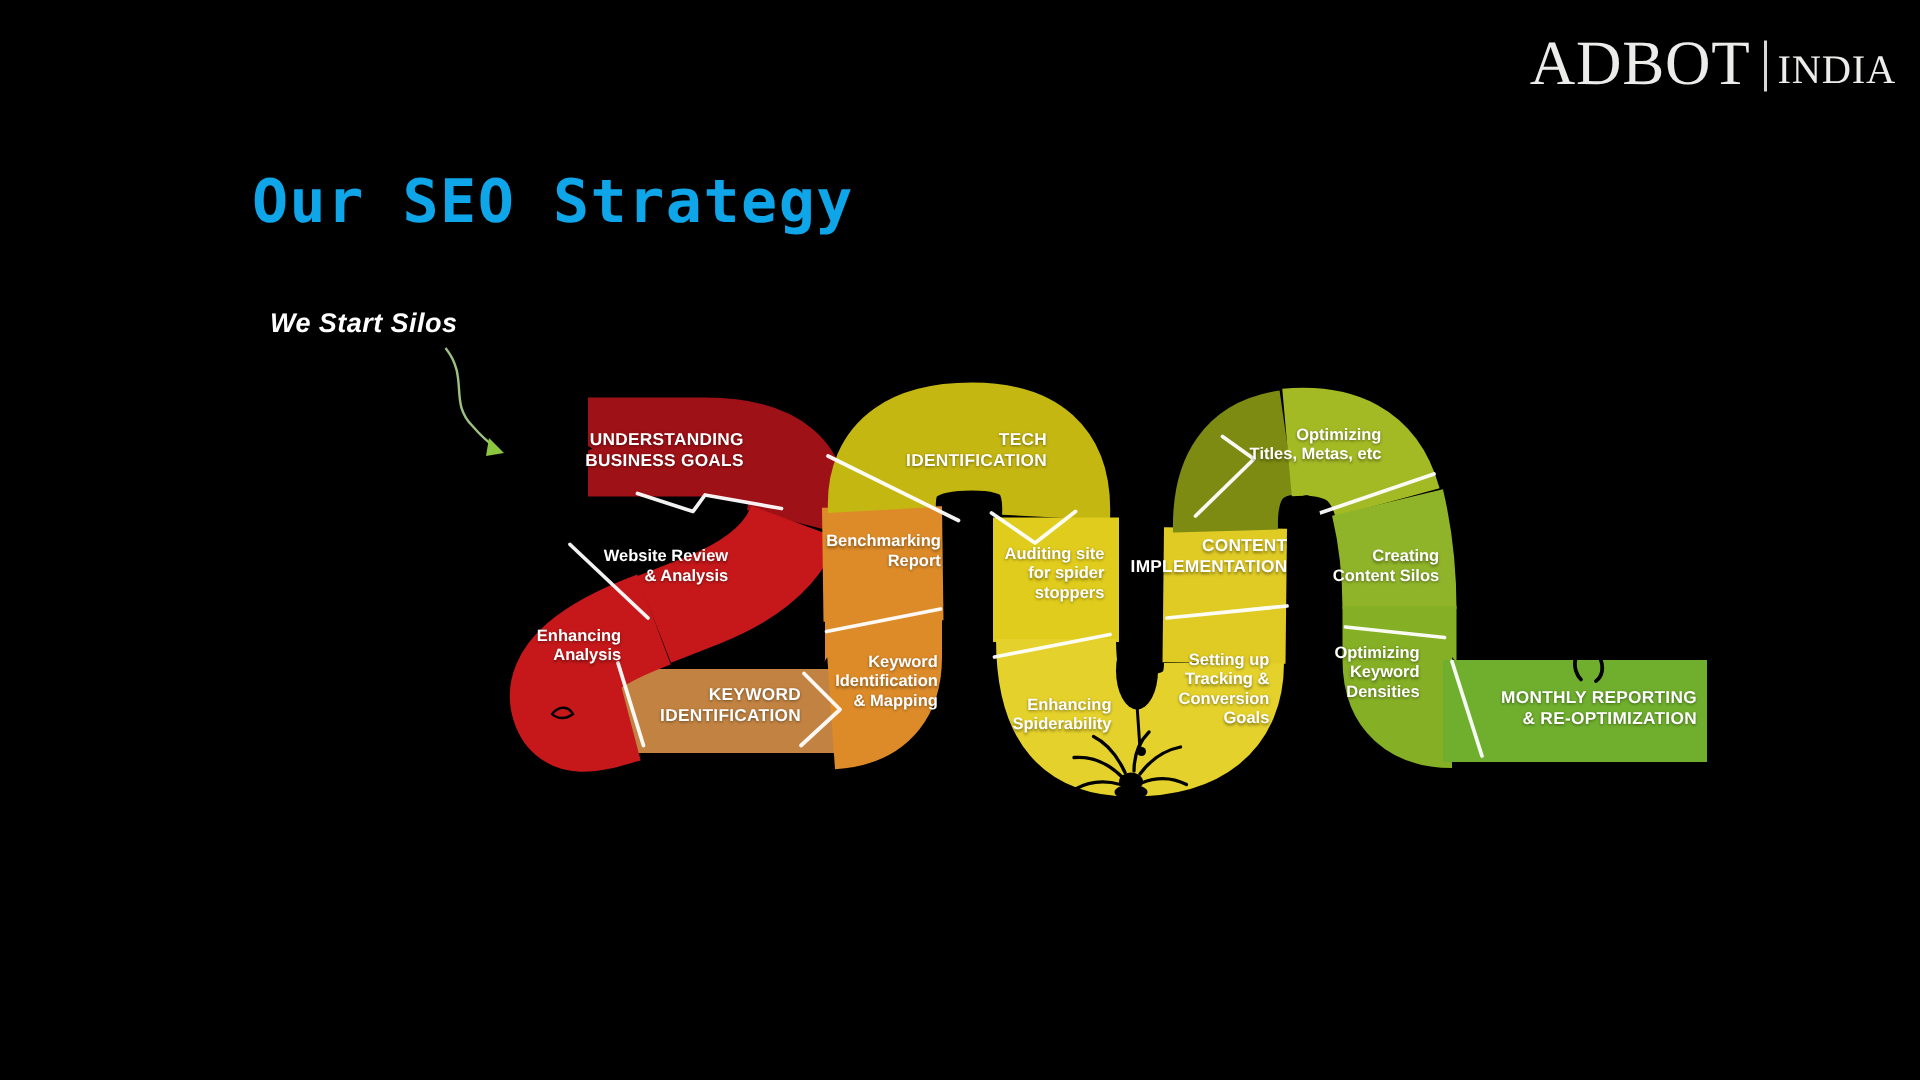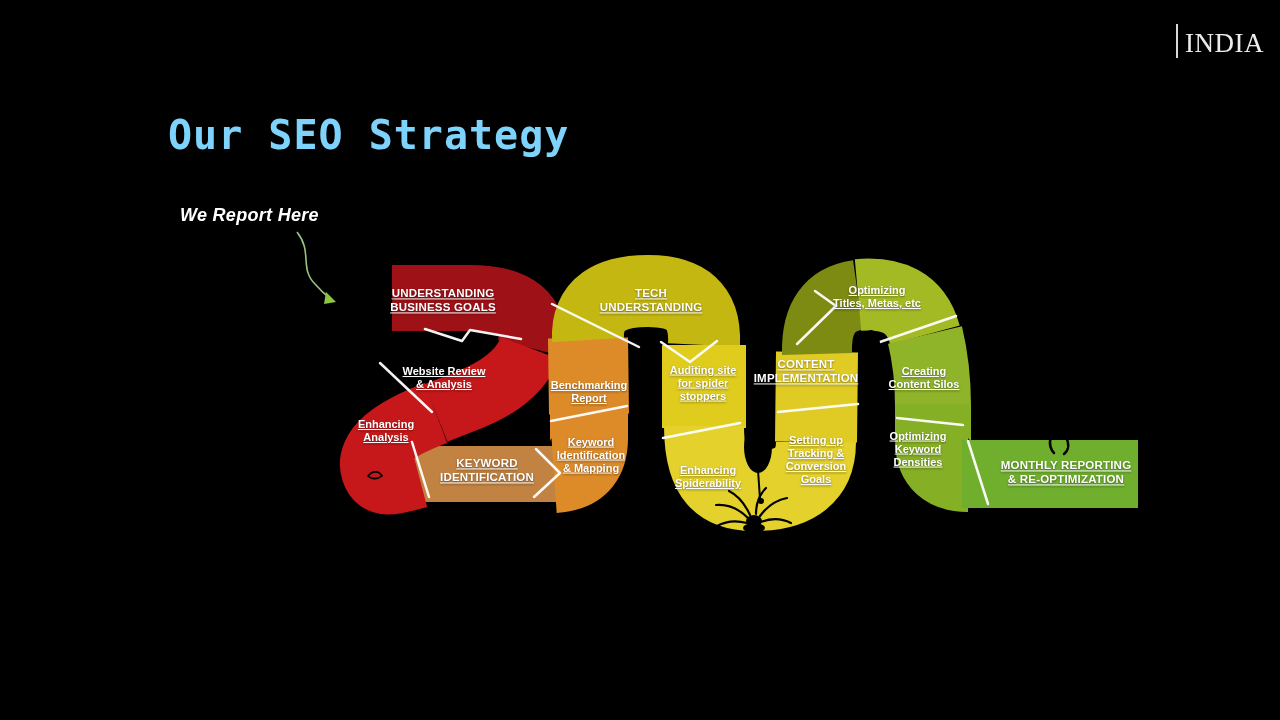--- a/index.html
+++ b/index.html
@@ -22,23 +22,22 @@
     position:absolute; top:22px; right:16px;
     display:flex; align-items:center; color:#ECECEA;
     font-family:"Liberation Serif", serif; line-height:1;
   }
   .logo-primary { font-size:42px; letter-spacing:0.5px; }
   .logo-divider { width:2px; height:34px; background:#D8D8D6; margin:2px 7px 0 9px; }
   .logo-secondary { font-size:27px; letter-spacing:0.5px; margin-top:6px;font-family:Liberation Serif, serif; }
   .step-label {
     position:absolute; transform:translate(-50%,-50%);
     color:#fff; font-weight:700; font-size:11px; line-height:1.18;
-    text-align:center; white-space:pre-line;
+    text-align:right; white-space:pre-line;
     text-shadow:0 1px 2px rgba(0,0,0,0.45);
-    text-decoration:underline;
   }
   .step-label.phase { font-size:11.5px; letter-spacing:0.2px; }
   .seg { fill:none; stroke-linejoin:round; stroke-linecap:butt; }
   .divider { fill:none; stroke:#fff; stroke-width:2.5; stroke-linecap:round; stroke-linejoin:round; opacity:0.95; }
   .ink { fill:#000; }
   .ink-line { fill:none; stroke:#000; stroke-linecap:round; }
 </style>
 </head>
 <body>
 
@@ -121,24 +120,24 @@
 BUSINESS GOALS</div>
   <div class="step-label" style="left:444px; top:378px;">Website Review
 &amp; Analysis</div>
   <div class="step-label" style="left:386px; top:431px;">Enhancing
 Analysis</div>
   <div class="step-label phase" style="left:487px; top:471px;">KEYWORD
 IDENTIFICATION</div>
   <div class="step-label" style="left:591px; top:455px;">Keyword
 Identification
 &amp; Mapping</div>
-  <div class="step-label" style="left:589px; top:368px;margin-top:24px;">Benchmarking
+  <div class="step-label" style="left:589px; top:368px;">Benchmarking
 Report</div>
   <div class="step-label phase" style="left:651px; top:301px;">TECH
-UNDERSTANDING</div>
+IDENTIFICATION</div>
   <div class="step-label" style="left:703px; top:383px;">Auditing site
 for spider
 stoppers</div>
   <div class="step-label" style="left:708px; top:477px;">Enhancing
 Spiderability</div>
   <div class="step-label" style="left:816px; top:460px;">Setting up
 Tracking &amp;
 Conversion
 Goals</div>
   <div class="step-label phase" style="left:806px; top:372px;">CONTENT
@@ -146,21 +145,22 @@
   <div class="step-label" style="left:877px; top:297px;">Optimizing
 Titles, Metas, etc</div>
   <div class="step-label" style="left:924px; top:378px;">Creating
 Content Silos</div>
   <div class="step-label" style="left:918px; top:449px;">Optimizing
 Keyword
 Densities</div>
   <div class="step-label phase" style="left:1066px; top:473px;">MONTHLY REPORTING
 &amp; RE-OPTIMIZATION</div>
 
-  <div class="title" style="color: #7dd3fc;">Our SEO Strategy</div>
-  <div class="annotation">We Report Here</div>
+  <div class="title" style="color: #0ea5e9;">Our SEO Strategy</div>
+  <div class="annotation">We Start Silos</div>
 
   <div class="logo">
+    <span class="logo-primary">ADBOT</span>
     <span class="logo-divider"></span>
     <span class="logo-secondary">INDIA</span>
   </div>
 
 </div>
 
 </body></html>

